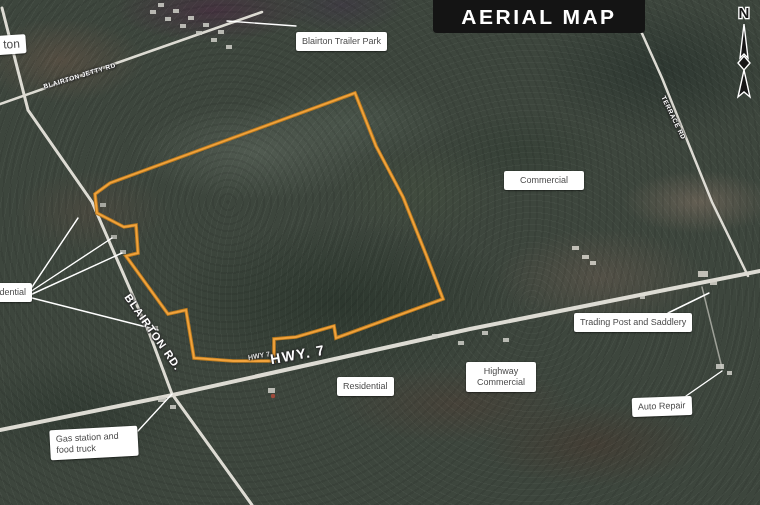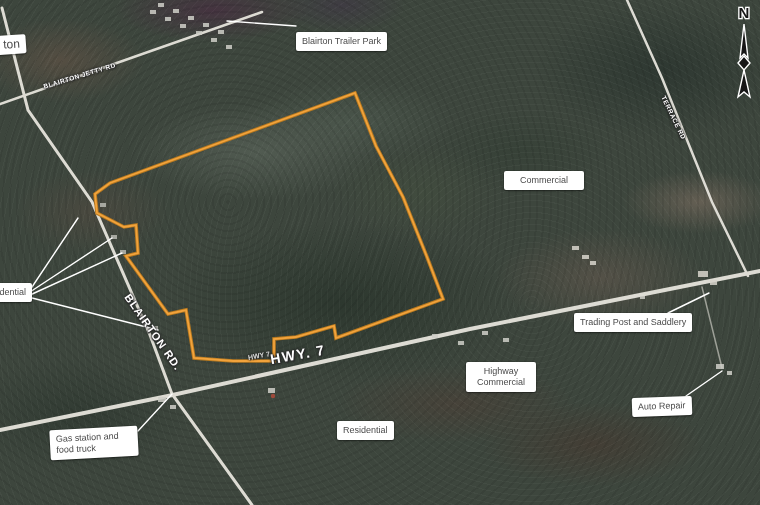--- a/index.html
+++ b/index.html
@@ -127,29 +127,32 @@
     <g>
       <text x="744" y="18" text-anchor="middle" font-family="Liberation Sans, sans-serif" font-size="15" font-weight="bold" fill="#161616" stroke="#ffffff" stroke-width="2.6" paint-order="stroke">N</text>
       <g fill="#161616" stroke="#ffffff" stroke-width="1.4">
         <path d="M744,24 L748,58 L744,54 L740,58 Z"></path>
         <path d="M744,56 L750,63 L744,70 L738,63 Z"></path>
         <path d="M744,70 L750,97 L744,92 L738,97 Z"></path>
       </g>
     </g>
   </svg>
 
+  <div id="title-banner">
+    <span>AERIAL MAP</span>
+  </div>
 
   <div class="roadname" style="left:270px;top:346px;width:60px;font-size:14px;letter-spacing:1.5px;transform:rotate(-10deg);">HWY. 7</div>
   <div class="roadname" style="left:248px;top:352px;font-size:7px;opacity:.8;transform:rotate(-10deg);">HWY 7</div>
   <div class="roadname" style="left:108px;top:326px;font-size:11px;letter-spacing:1px;transform:rotate(55deg);">BLAIRTON RD.</div>
   <div class="roadname" style="left:42px;top:72px;font-size:6.5px;letter-spacing:.5px;transform:rotate(-17deg);">BLAIRTON JETTY RD</div>
   <div class="roadname" style="left:650px;top:114px;font-size:6.5px;letter-spacing:.5px;transform:rotate(64deg);">TERRACE RD</div>
 
   <div class="maplabel" style="left:-30px;top:36px;width:44px;text-align:right;font-size:12px;transform:rotate(-4deg);">ton</div>
   <div class="maplabel" style="left:296px;top:32px;">Blairton Trailer Park</div>
   <div class="maplabel" style="left:504px;top:171px;width:68px;">Commercial</div>
   <div class="maplabel wrap" style="left:466px;top:362px;width:58px;">Highway Commercial</div>
   <div class="maplabel" style="left:574px;top:313px;">Trading Post and Saddlery</div>
-  <div class="maplabel" style="left:337px;top:377px;margin-top:44px;">Residential</div>
+  <div class="maplabel" style="left:337px;top:377px;">Residential</div>
   <div class="maplabel" style="left:-42px;top:283px;width:62px;text-align:right;">dential</div>
   <div class="maplabel" style="left:632px;top:397px;transform:rotate(-2deg);">Auto Repair</div>
   <div class="maplabel wrap" style="left:50px;top:428px;width:76px;text-align:left;transform:rotate(-3deg);">Gas station and food truck</div>
 </div>
 
 </body></html>

